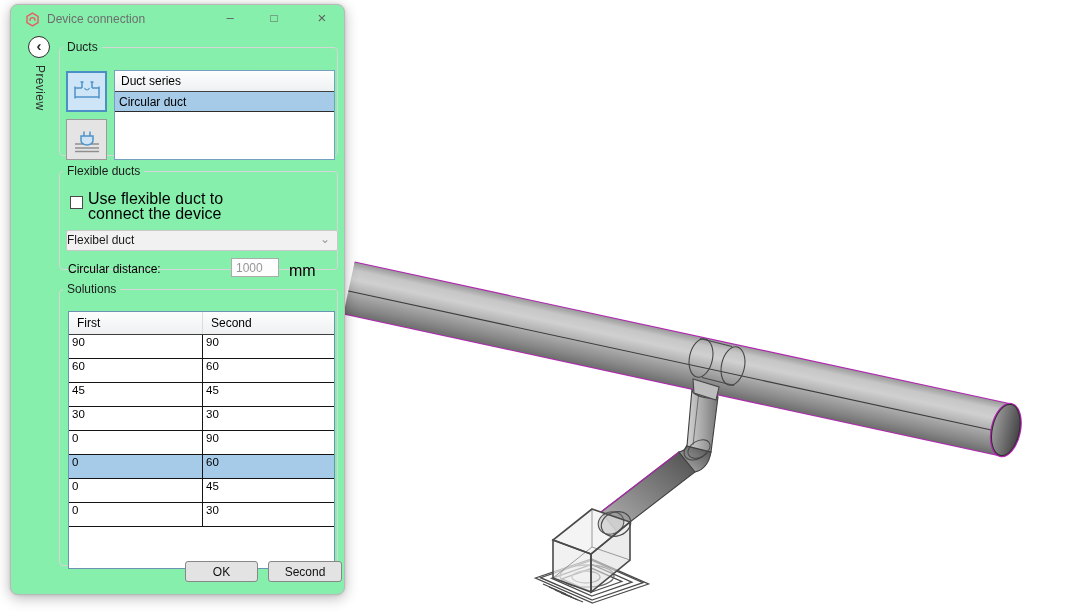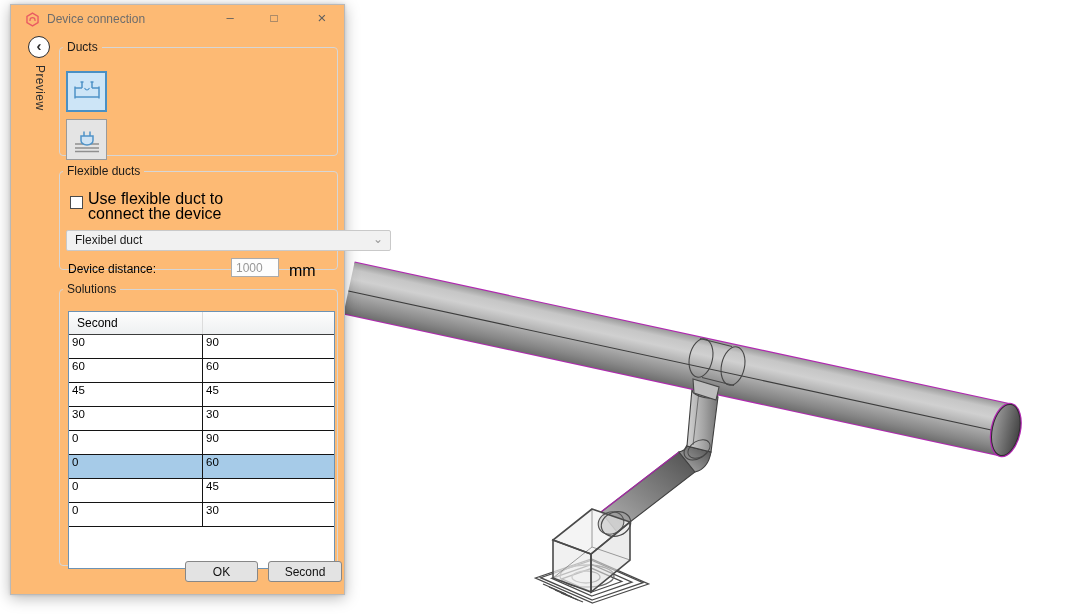--- a/index.html
+++ b/index.html
@@ -5,21 +5,21 @@
   * { box-sizing: border-box; margin: 0; padding: 0; }
   html,body { width:1077px; height:616px; overflow:hidden; background:#ffffff;
     font-family:"Liberation Sans", sans-serif; }
   #stage { position:relative; width:1077px; height:616px; background:#fff; }
 
   
   #viewport { position:absolute; left:0; top:0; width:1077px; height:616px; }
 
   
   .dialog { position:absolute; left:10px; top:4px; width:335px; height:591px;
-    background:#fdba74; border:1px solid #b9b9b9; border-radius:0;
+    background:#86efac; border:1px solid #b9b9b9; border-radius:8px;
     box-shadow:0 3px 14px rgba(0,0,0,.28), 0 0 3px rgba(0,0,0,.12); z-index:2; }
 
   .titlebar { position:absolute; left:0; top:0; width:100%; height:28px; }
   .app-icon { position:absolute; left:14px; top:7px; width:15px; height:15px; }
   .title-text { position:absolute; left:36px; top:0; height:28px; line-height:28px;
     font-size:12px; color:#6d6d6d; }
   .winbtn { position:absolute; top:0; width:22px; height:28px; text-align:center;
     line-height:26px; color:#5f5f5f; cursor:default; }
   .winbtn.min { left:208px; font-size:13px; }
   .winbtn.max { left:252px; font-size:12px; }
@@ -48,23 +48,23 @@
   .duct-list-header { height:21px; line-height:21px; padding-left:6px; font-size:12px;
     color:#000; background:linear-gradient(#fdfdfd,#eef1f3); border-bottom:1px solid #3f3f3f; }
   .duct-list-item { height:20px; line-height:20px; padding-left:4px; font-size:12px; color:#000; }
   .duct-list-item.selected { background:#a6cbe8; border-bottom:1px solid #2c2c2c; }
 
   .checkbox { position:absolute; left:10px; top:18px; width:13px; height:13px;
     background:#fff; border:1px solid #4a4a4a; }
   .checkbox-label { position:absolute; left:28px; top:14px; width:188px;
     font-size:16px; line-height:14.5px; color:#000; }
 
-  .combo { position:absolute; left:6px; top:52px; width:325px; height:21px;
+  .combo { position:absolute; left:6px; top:52px; width:272px; height:21px;
     background:#f1f1f1; border:1px solid #c9c9c9; border-radius:2px;
-    font-size:12px; line-height:19px; color:#1a1a1a; padding-left:8px; }
+    font-size:12px; line-height:19px; color:#1a1a1a; }
   .combo .chev { position:absolute; right:7px; top:-1px; color:#9a9a9a; font-size:12px; }
 
   .maxdist-label { position:absolute; left:8px; top:84px; font-size:12px; color:#000; }
   .maxdist-input { position:absolute; left:171px; top:80px; width:48px; height:19px;
     border:1px solid #ababab; background:#fdfdfd; color:#979797; font-size:12px;
     padding:0 4px; font-family:"Liberation Sans",sans-serif; }
   .unit-label { position:absolute; left:229px; top:84px; font-size:16px; color:#000; }
 
   .sol-table { position:absolute; left:8px; top:15px; width:267px; height:258px;
     background:#fff; border:1px solid #6d93b4; }
@@ -210,39 +210,46 @@
       </div>
 
       <div id="duct-btn-2" class="duct-btn">
         <svg width="30" height="30" viewBox="0 0 30 30">
           <path d="M3 19 H27 M3 23 H27 M3 26.5 H27" stroke="#8f8f8f" stroke-width="1.6" fill="none"></path>
           <path d="M12 6.5 V11 M18 6.5 V11" stroke="#4f93c8" stroke-width="1.5" fill="none"></path>
           <path d="M9 11 H21 V15.5 A6 4.5 0 0 1 9 15.5 Z" fill="#cfe3f4" stroke="#4f93c8" stroke-width="1.5"></path>
         </svg>
       </div>
 
+      <div class="duct-list">
+        <div class="duct-list-header">Duct series</div>
+        <div id="duct-list-items">
+            <div class="duct-list-item selected">Circular duct</div>
+          </div>
+      </div>
     </fieldset>
 
     <fieldset id="fs-flexible">
       <legend>Flexible ducts</legend>
       <div class="checkbox"></div>
       <div class="checkbox-label">Use flexible duct to connect the device</div>
       <div class="combo">
         <span>Flexibel duct</span>
         <span class="chev">⌄</span>
       </div>
-      <div class="maxdist-label">Device distance:</div>
+      <div class="maxdist-label">Circular distance:</div>
       <input class="maxdist-input" type="text" value="1000" style="">
       <div class="unit-label">mm</div>
     </fieldset>
 
     <fieldset id="fs-solutions">
       <legend>Solutions</legend>
       <div class="sol-table">
         <div class="sol-head">
+          <div class="hc">First</div>
           <div class="hc">Second</div>
         </div>
         <div id="sol-body">
             <div class="sol-row">
               <div class="c">90</div>
               <div class="c">90</div>
             </div>
             <div class="sol-row">
               <div class="c">60</div>
               <div class="c">60</div>

